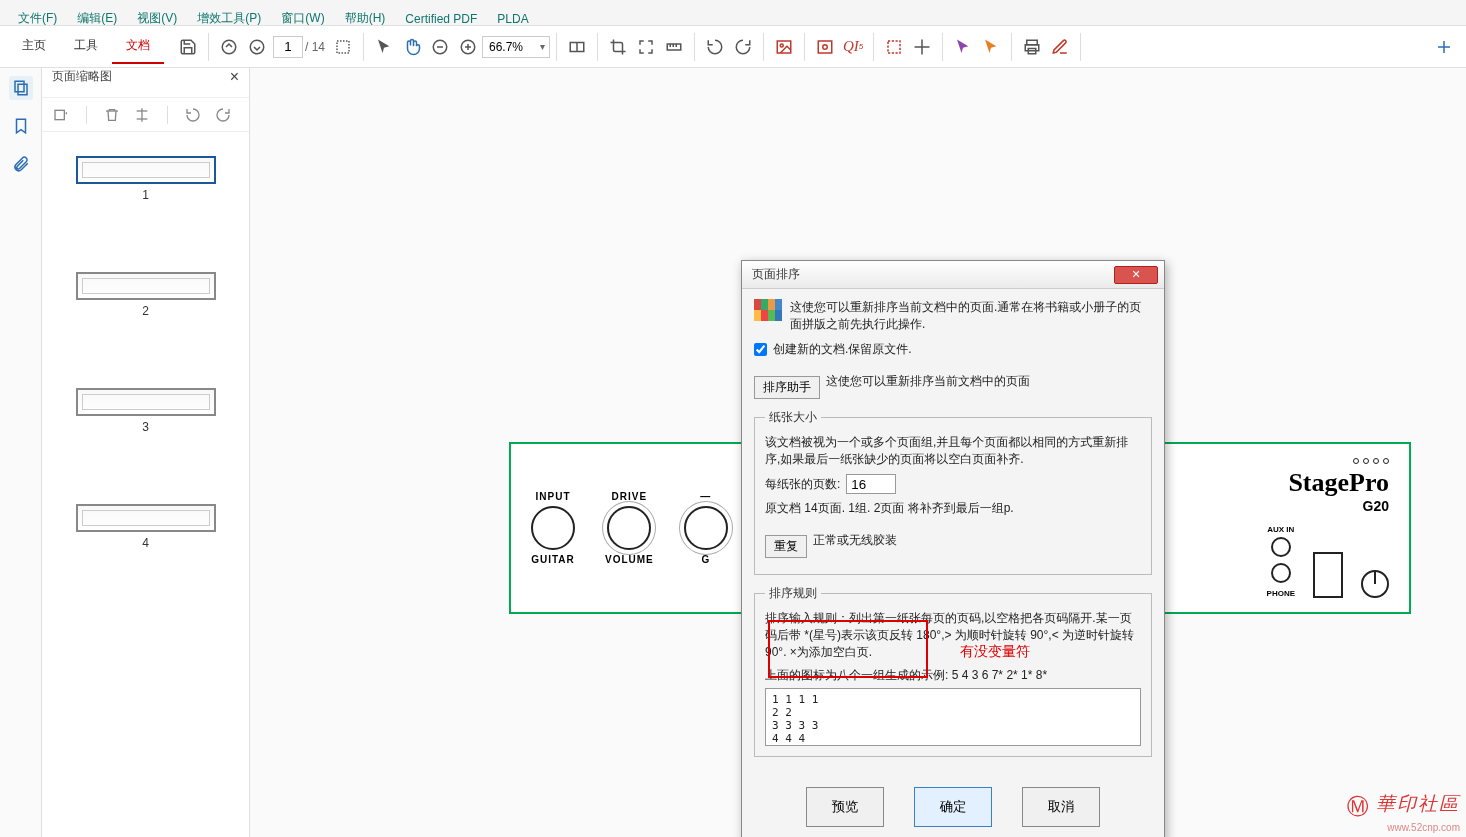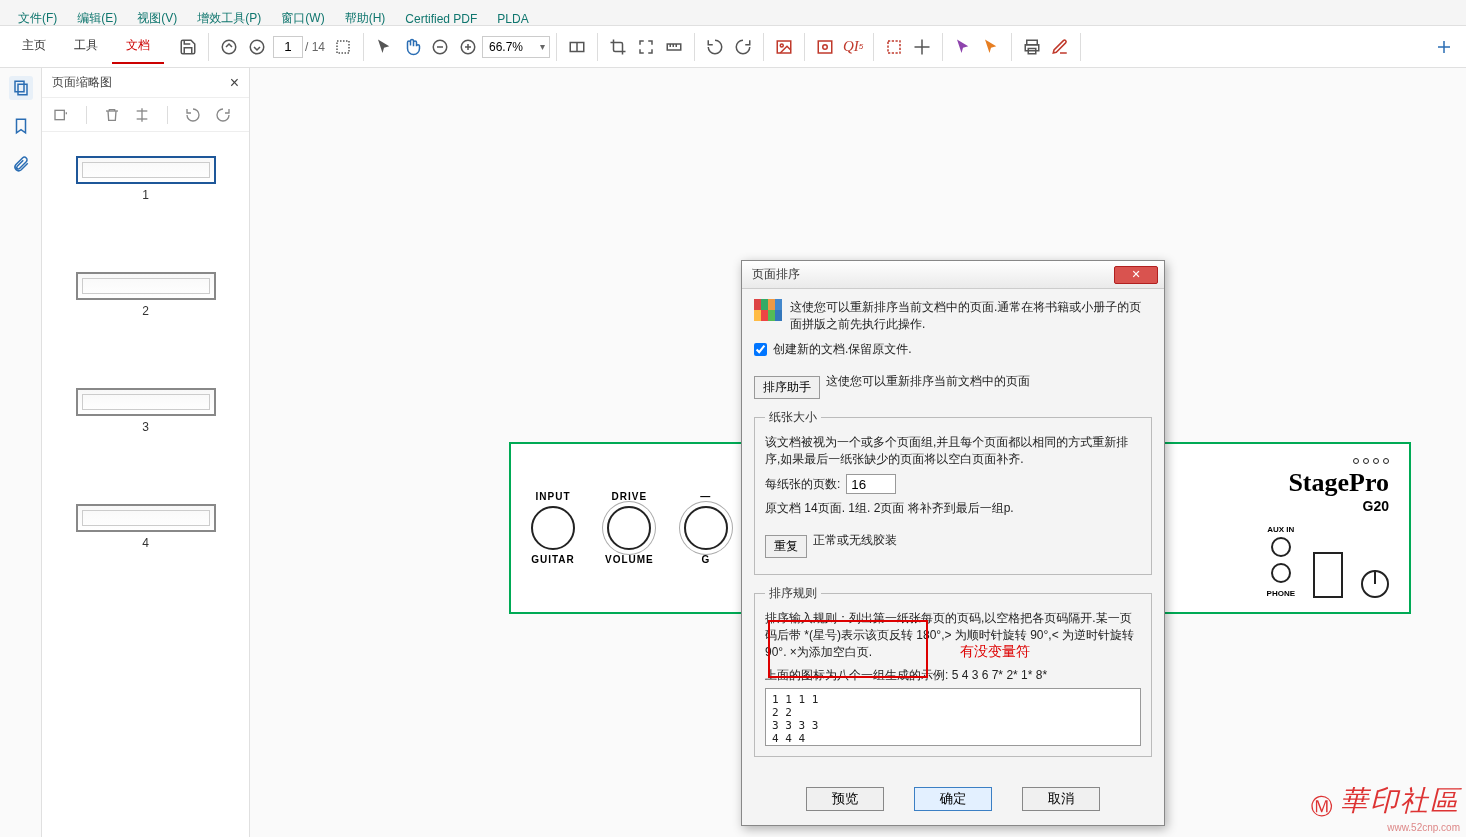--- a/index.html
+++ b/index.html
@@ -23,21 +23,21 @@
 .zoom-select::after { content: "▾"; position: absolute; right: 4px; font-size: 10px; color: #666; }
 
 
 .main { display: flex; height: calc(100% - 68px); }
 .leftbar { width: 42px; background: #fafafa; border-right: 1px solid #e0e0e0; display: flex; flex-direction: column; align-items: center; padding-top: 8px; gap: 14px; }
 .leftbar .ico { width: 24px; height: 24px; display: flex; align-items: center; justify-content: center; color: #2a6db3; cursor: pointer; }
 .leftbar .ico.sel { background: #e8f0f8; border-radius: 3px; }
 
 
 .thumb-panel { width: 208px; border-right: 1px solid #e0e0e0; display: flex; flex-direction: column; }
-.tp-header { height: 30px; display: flex; align-items: center; padding: 0 10px; justify-content: space-between; border-bottom: 1px solid #eee; color: #444; }
+.tp-header { height: 30px; display: flex; padding: 0 10px; justify-content: space-between; border-bottom: 1px solid #eee; color: #444; }
 .tp-tools { height: 34px; display: flex; align-items: center; padding: 0 8px; border-bottom: 1px solid #eee; gap: 8px; color: #888; }
 .tp-tools .toolico { width: 22px; height: 22px; display: flex; align-items: center; justify-content: center; cursor: pointer; }
 .tp-body { flex: 1; overflow-y: auto; padding: 10px 0; position: relative; }
 .thumb { width: 140px; margin: 14px auto; }
 .thumb-img { width: 140px; height: 28px; border: 2px solid #888; background: linear-gradient(#f8f8f8,#fff); position: relative; overflow: hidden; }
 .thumb-img.sel { border-color: #1e5799; }
 .thumb-img::before { content: ""; position: absolute; left: 4px; top: 4px; right: 4px; bottom: 4px; border: 1px solid #ccc; }
 .thumb-num { text-align: center; margin-top: 4px; color: #333; }
 .thumb + .thumb { margin-top: 70px; }
 
@@ -69,26 +69,26 @@
 .dlg-row { margin: 6px 0; display: flex; align-items: center; gap: 6px; flex-wrap: wrap; }
 .dlg-checkbox { width: 13px; height: 13px; }
 .dlg-btn-sm { padding: 2px 8px; background: #f0f0f0; border: 1px solid #999; cursor: pointer; font-size: 12px; margin-top: 12px; }
 fieldset { border: 1px solid #bbb; padding: 8px 10px 10px; margin: 10px 0; }
 legend { padding: 0 4px; color: #333; }
 .dlg-input-sm { width: 50px; height: 20px; border: 1px solid #999; padding: 0 4px; }
 .rules-box { width: 100%; height: 58px; border: 1px solid #999; background: #fff; padding: 4px 6px; font-size: 11px; line-height: 13px; font-family: monospace; overflow-y: scroll; position: relative; }
 .rules-highlight { position: absolute; left: 768px; top: 620px; width: 160px; height: 58px; border: 2px solid #d00; pointer-events: none; }
 .annot { position: absolute; left: 960px; top: 643px; color: #d00; font-size: 14px; }
 .dlg-footer { display: flex; justify-content: center; gap: 30px; padding: 10px 0 14px; }
-.dlg-btn { width: 78px; height: 24px; border: 1px solid #888; background: #f0f0f0; cursor: pointer; }
+.dlg-btn { width: 78px; height: 40px; border: 1px solid #888; background: #f0f0f0; cursor: pointer; }
 .dlg-btn.primary { background: #e3f0ff; border-color: #3b7fc4; }
 
 
 .watermark { position: absolute; right: 6px; bottom: 4px; text-align: right; }
-.wm-main { color: #d33; font-size: 28px; font-style: italic; font-family: "STKaiti","KaiTi",serif; letter-spacing: 2px; }
+.wm-main { color: #d33; font-size: 19px; font-style: italic; font-family: "STKaiti","KaiTi",serif; letter-spacing: 2px; }
 .wm-sm { color: #d88; font-size: 10px; }
 .wm-ico { color: #d33; font-size: 22px; display: inline-block; vertical-align: middle; margin-right: 4px; }
 
 
 ::-webkit-scrollbar { width: 14px; }
 ::-webkit-scrollbar-track { background: #f0f0f0; }
 ::-webkit-scrollbar-thumb { background: #ccc; border: 1px solid #aaa; }
 </style>
 </head>
 <body>

